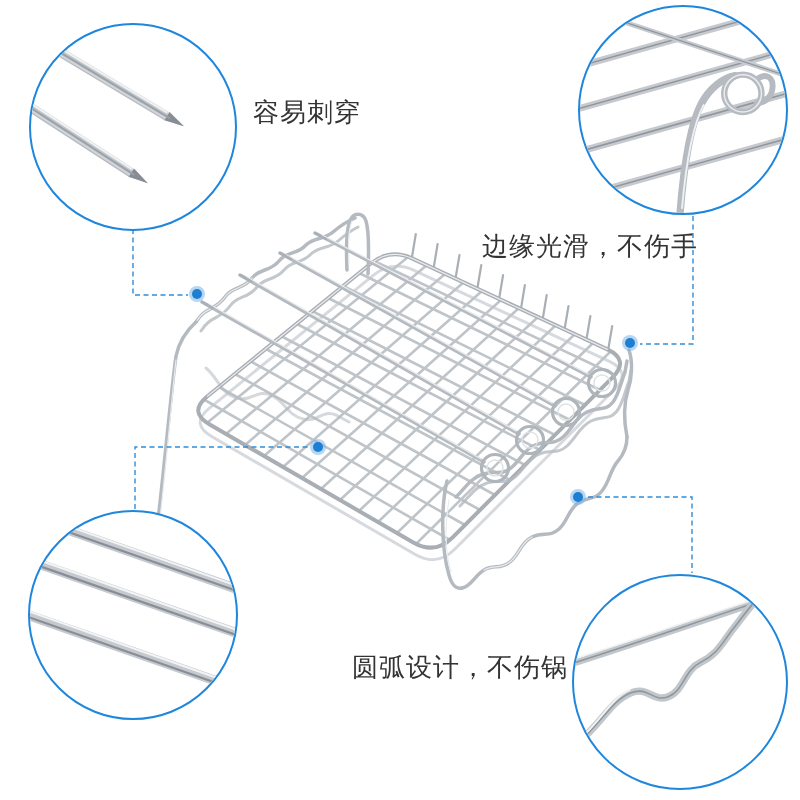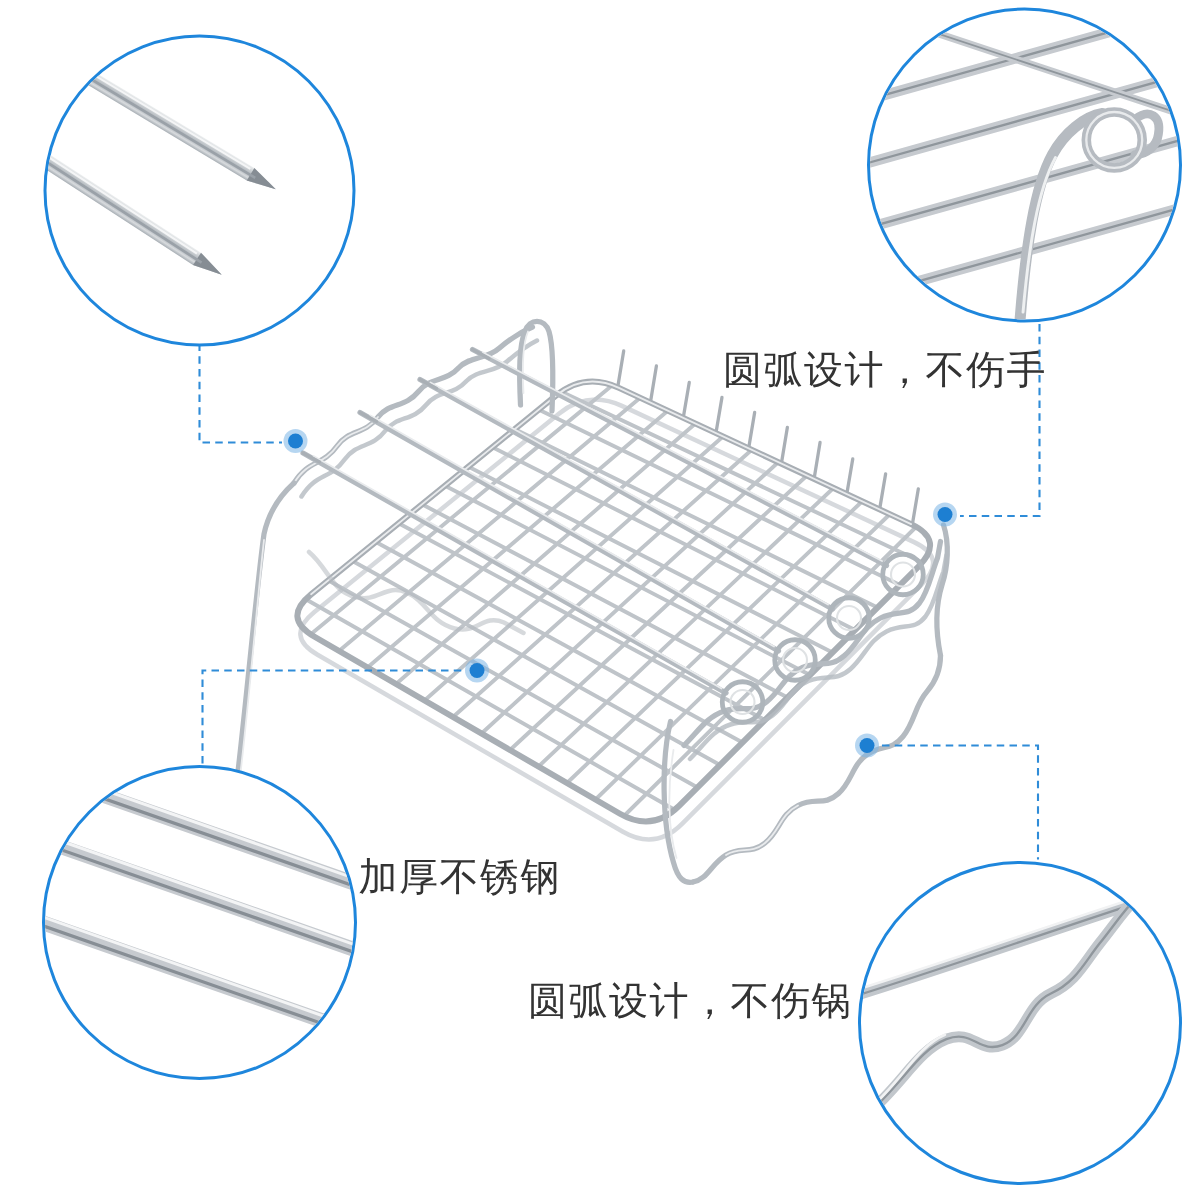--- a/index.html
+++ b/index.html
@@ -277,17 +277,17 @@
           <path d="M4 170 C28 150 38 127 58 119 C76 112 80 129 96 123 C112 117 112 96 129 88
                    C146 80 151 68 162 54 C171 43 178 32 188 22" stroke="#c2c7cc" stroke-width="7.5"></path>
           <path d="M4 170 C28 150 38 127 58 119 C76 112 80 129 96 123 C112 117 112 96 129 88
                    C146 80 151 68 162 54 C171 43 178 32 188 22" stroke="#8f969c" stroke-width="1.6"></path>
           <path d="M6 166 C28 147 38 124 57 116" stroke="#f1f2f3" stroke-width="1.8"></path>
         </g>
       </g>
     </svg>
   </div>
 
-  <div class="label lb-edge">圆弧设计，不伤手</div>
-  <div class="label lb-steel">加厚不锈钢</div>
+  <div class="label lb-pierce">容易刺穿</div>
+  <div class="label lb-edge">边缘光滑，不伤手</div>
   <div class="label lb-arc">圆弧设计，不伤锅</div>
 
 </div>
 
 </body></html>

